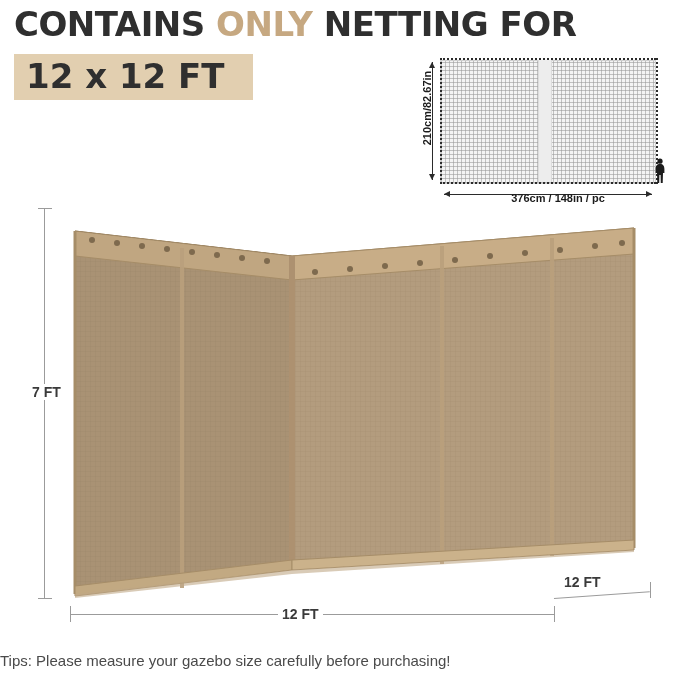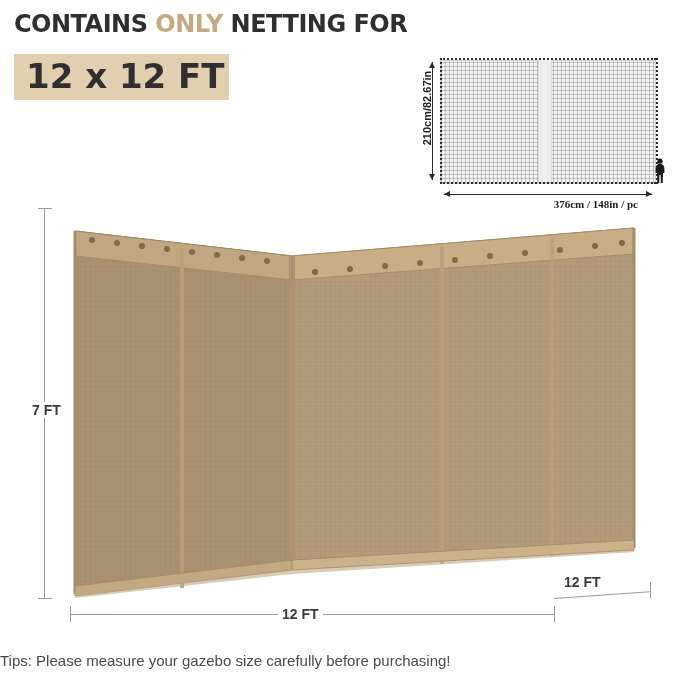--- a/index.html
+++ b/index.html
@@ -19,36 +19,36 @@
   }
 
   
   #headline {
     position: absolute;
     left: 14px;
     top: 4px;
     width: 660px;
   }
   .head-line1 {
-    font-size: 24px;
+    font-size: 34px;
     font-weight: bold;
     letter-spacing: -0.5px;
     color: #2f2f2f;
     white-space: nowrap;
     line-height: 40px;
     font-family: "DejaVu Sans", sans-serif;
   }
   .head-only {
     color: #c6a881;
   }
   .head-badge {
     display: inline-block;
     margin-top: 10px;
     background: #e2cfb0;
-    padding: 2px 4px 4px 12px;
+    padding: 2px 28px 4px 12px;
     font-size: 34px;
     font-weight: bold;
     color: #2f2f2f;
     letter-spacing: 0px;
     line-height: 40px;
     font-family: "DejaVu Sans", sans-serif;
   }
   .head-line3 {
     margin-top: 10px;
     font-size: 34px;
@@ -125,27 +125,26 @@
     left: -3px;
     border-left: 3.5px solid transparent;
     border-right: 3.5px solid transparent;
   }
   .arrow-v::before { top: 0; border-bottom: 6px solid #2b2b2b; }
   .arrow-v::after { bottom: 0; border-top: 6px solid #2b2b2b; }
 
   #panel-width-label {
     position: absolute;
     left: 60px;
-    top: 144px;
+    top: 138px;
     width: 160px;
-    text-align: right;
+    text-align: center;
     font-size: 11px;
     font-weight: bold;
     color: #1c1c1c;
-    font-family: Liberation Serif, serif;
   }
   #panel-height-label {
     position: absolute;
     left: -36px;
     top: 48px;
     width: 90px;
     text-align: center;
     font-size: 11px;
     font-weight: bold;
     color: #1c1c1c;
@@ -281,21 +280,21 @@
 
       <polygon points="45,390 262,364 262,374 45,400" fill="#c2a982" stroke="#a68d68" stroke-width="1"></polygon>
       <polygon points="262,364 604,344 604,354 262,374" fill="#cbb28b" stroke="#a68d68" stroke-width="1"></polygon>
 
       <polygon points="45,398 262,374 604,354 604,356 262,378 45,402" fill="#bfa987" opacity="0.6"></polygon>
     </svg>
 
     <div class="dim-line" style="left:14px; top:12px; width:1px; height:390px;"></div>
     <div class="dim-line" style="left:8px; top:12px; width:14px; height:1px;"></div>
     <div class="dim-line" style="left:8px; top:402px; width:14px; height:1px;"></div>
-    <div class="dim-label" style="left:-2px; top:206px;text-align:center;">7 FT</div>
+    <div class="dim-label" style="left:-2px; top:188px;text-align:center;">7 FT</div>
 
     <div class="dim-line" style="left:40px; top:418px; width:485px; height:1px;"></div>
     <div class="dim-line" style="left:40px; top:410px; width:1px; height:16px;"></div>
     <div class="dim-line" style="left:524px; top:410px; width:1px; height:16px;"></div>
     <div class="dim-label" style="left:248px; top:410px;">12 FT</div>
 
     <div class="dim-line" style="left:524px; top:402px; width:96px; height:1px; transform:rotate(-4deg); transform-origin:left center;"></div>
     <div class="dim-line" style="left:620px; top:386px; width:1px; height:16px;"></div>
     <div class="dim-label" style="left:530px; top:378px;">12 FT</div>
   </div>

